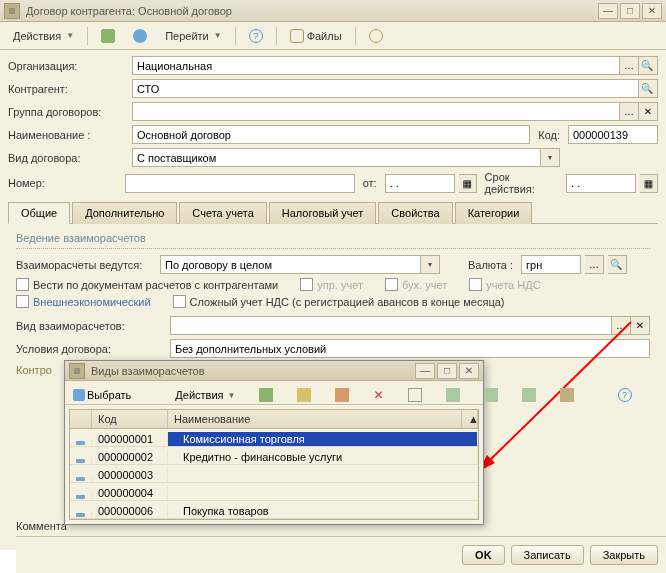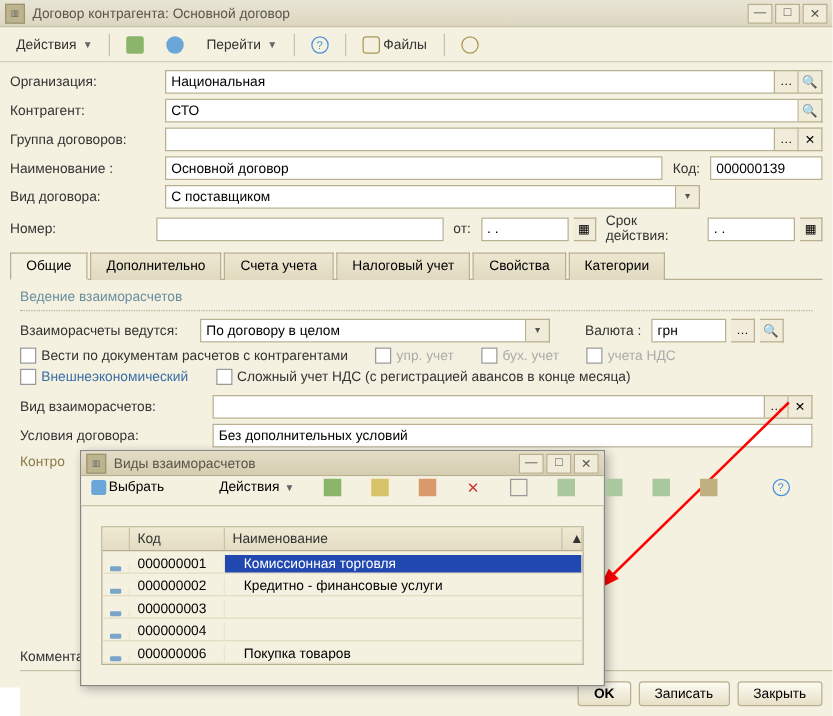--- a/index.html
+++ b/index.html
@@ -46,24 +46,24 @@
   .hr-dotted { border:none; border-top:1px dotted #b8b090; margin:2px 0 6px 0;}
 
   .chk { width:13px; height:13px; border:1px solid #999; background:#fff; display:inline-block; margin-right:4px;}
   .chk-lbl { display:flex; align-items:center; margin-right:18px; color:#333;}
   .chk-lbl.disabled { color:#aaa;}
   .chk-lbl.blue { color:#3a6ea5;}
 
   
   .popup { position:absolute; left:64px; top:360px; width:420px; background:#f5f1e1; border:1px solid #888; box-shadow:2px 2px 8px rgba(0,0,0,.3); z-index:10;}
   .popup .titlebar { background:linear-gradient(#e3ddc6,#d5cdb0); height:20px;}
-  .popup-toolbar { height:24px; background:#f5f1e1; border-bottom:1px solid #c9c2a7; display:flex; align-items:flex-start; padding:0 4px; gap:16px;}
+  .popup-toolbar { height:24px; background:#f5f1e1; border-bottom:1px solid #c9c2a7; display:flex; align-items:flex-end; padding:0 4px; gap:16px;}
   .ptb-btn { height:18px; padding:0 4px; display:flex; align-items:center; gap:2px; cursor:default;}
   .ptb-ico { width:14px; height:14px; }
-  .grid-wrap { border:1px solid #b8b090; margin:16px;}
+  .grid-wrap { border:1px solid #b8b090; margin:4px;}
   .grid-head { display:flex; background:linear-gradient(#f0ead4,#e3dcc2); border-bottom:1px solid #b8b090;}
   .gh { padding:3px 6px; border-right:1px solid #c9c2a7; color:#333;}
   .gh.c0 { width:22px;}
   .gh.c1 { width:76px;}
   .gh.c2 { flex:1;}
   .gh.c3 { width:16px;}
   .grid-body { max-height:120px; overflow:hidden;}
   .gr { display:flex; border-bottom:1px solid #e3dcc2; height:18px; align-items:flex-end;}
   .gr.selected .gc.c2 { background:#2148b0; color:#fff;}
   .gc { padding:1px 6px; border-right:1px solid #ece5cc; overflow:hidden; white-space:nowrap;}

